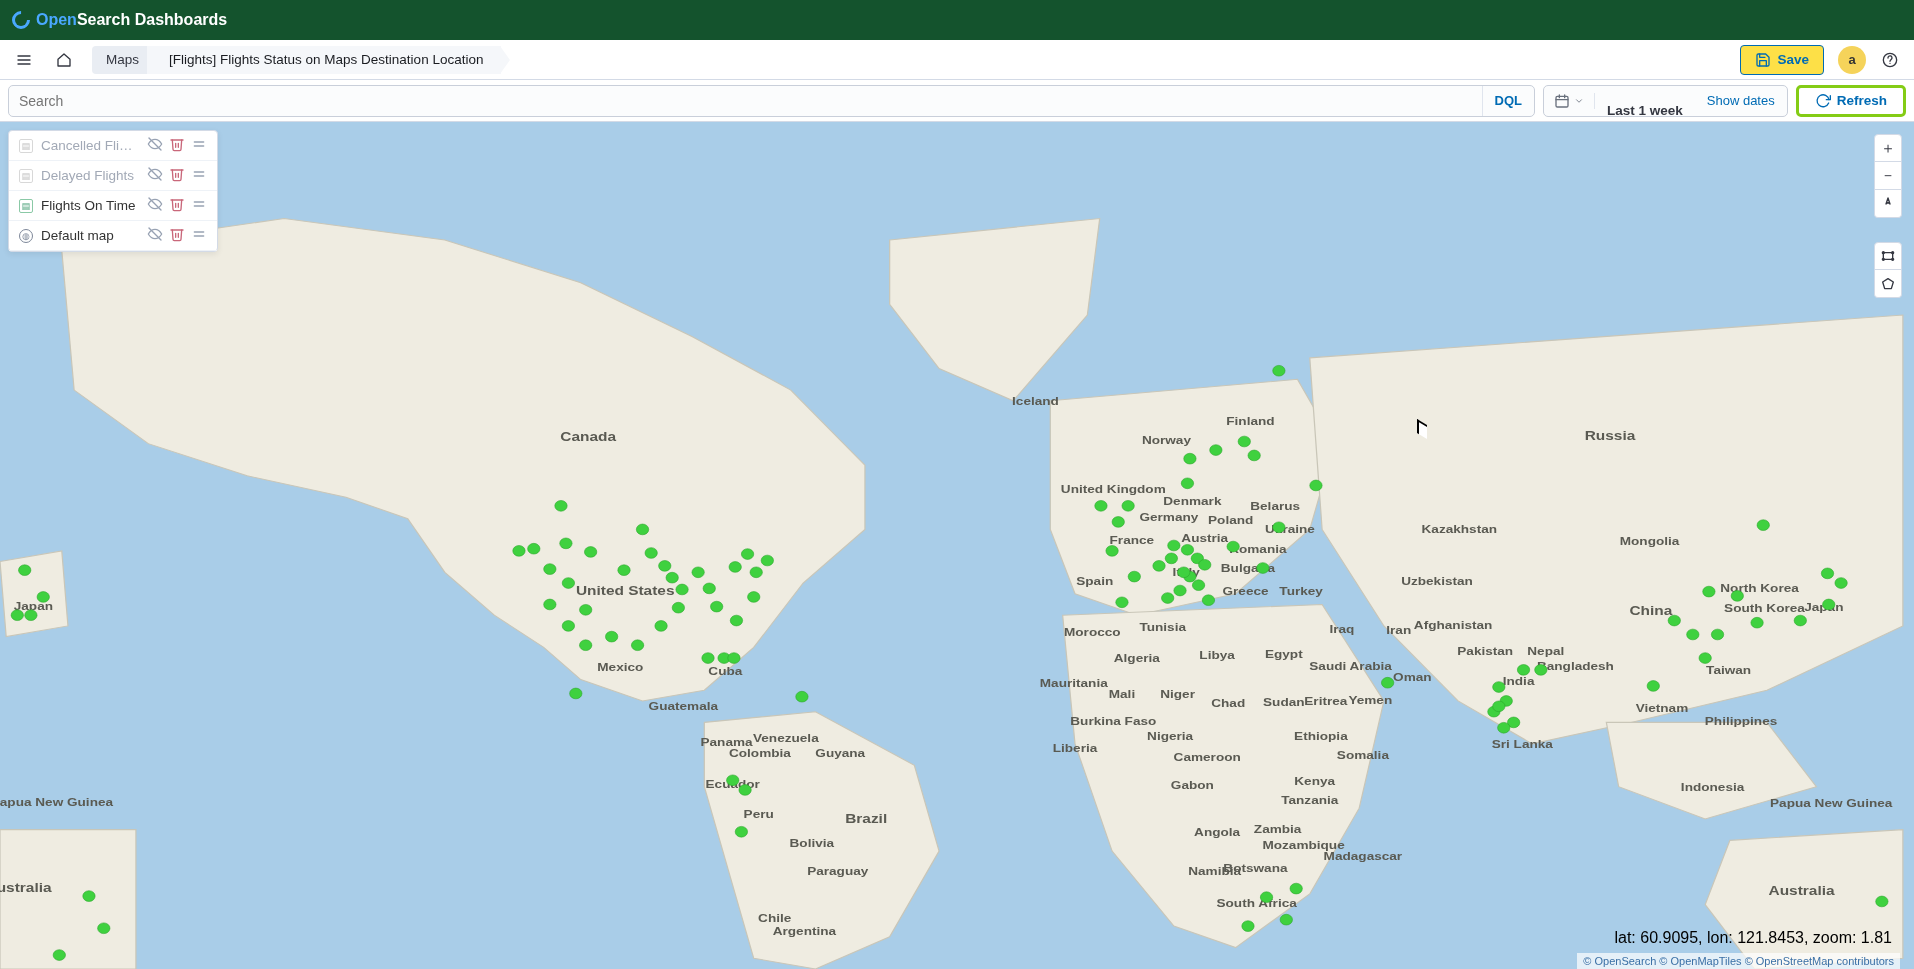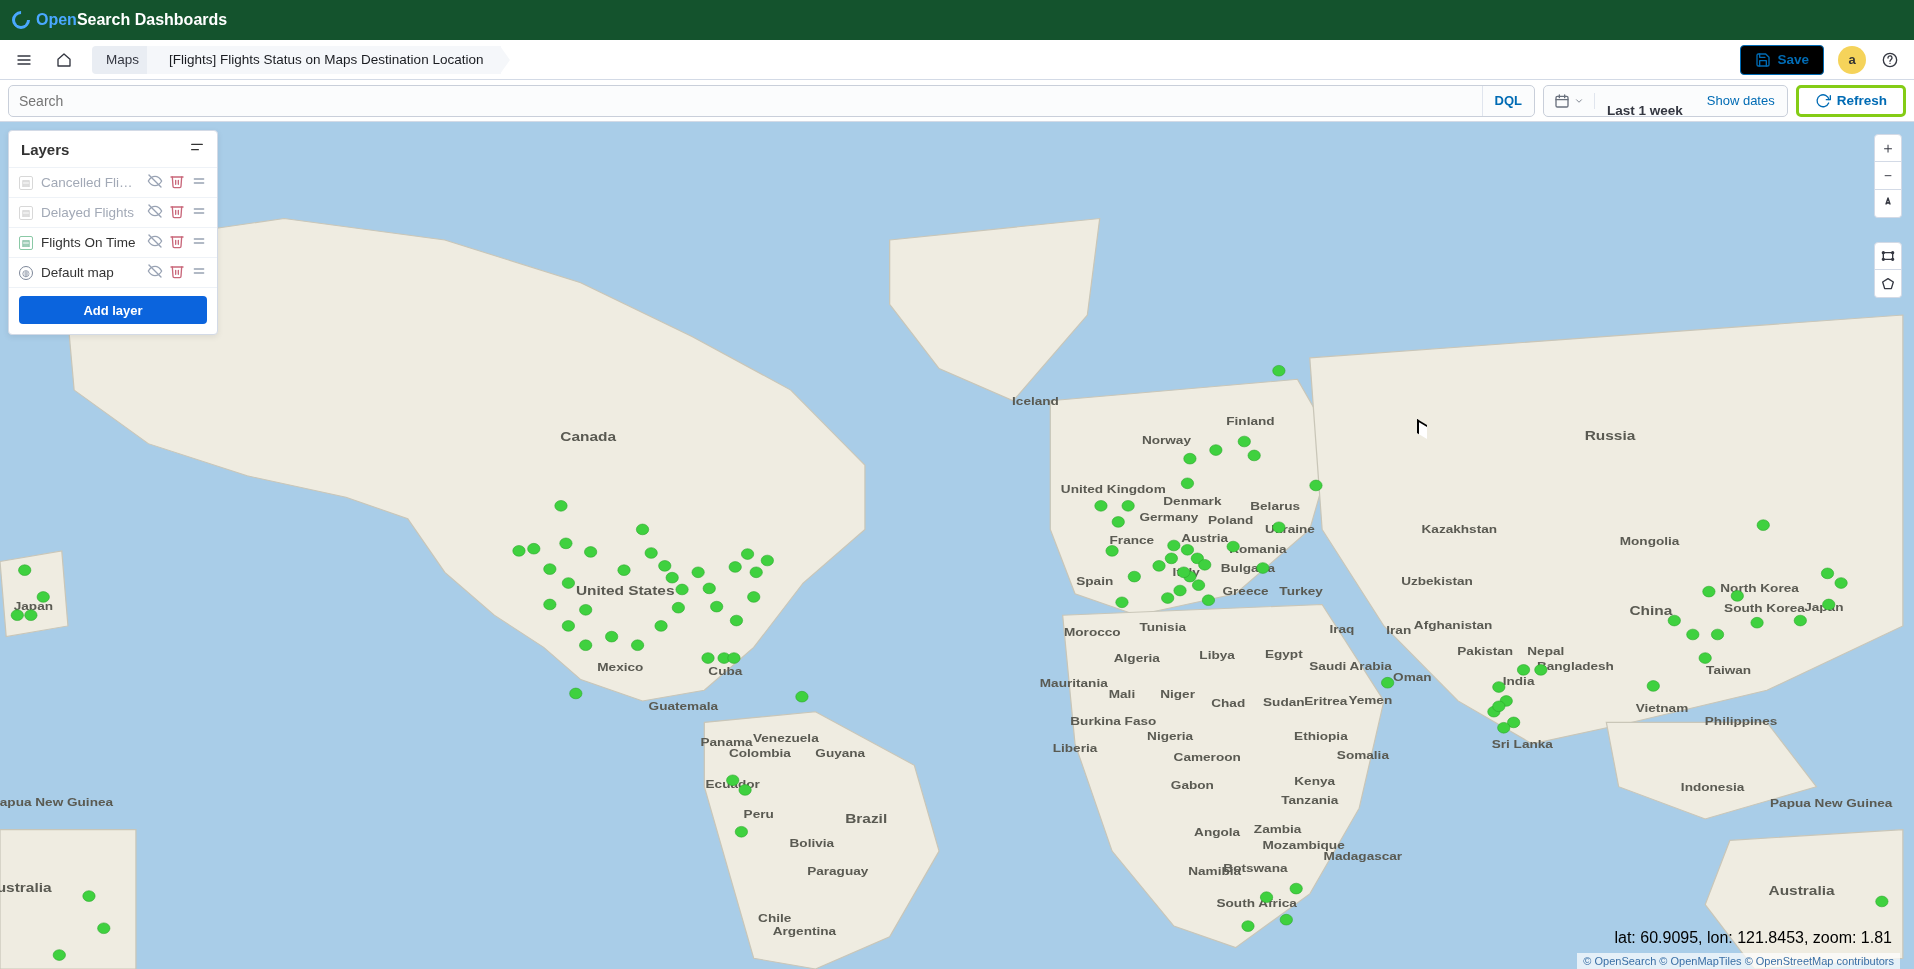--- a/index.html
+++ b/index.html
@@ -16,21 +16,21 @@
 
 .chrome{height:40px;border-bottom:1px solid #d3dae6;display:flex;align-items:center;padding:0 8px;gap:8px;flex:0 0 auto;}
 .icon-btn{width:32px;height:32px;display:flex;align-items:center;justify-content:center;border:none;background:transparent;border-radius:4px;cursor:pointer;color:#343741;}
 .breadcrumbs{display:flex;align-items:flex-end;margin-left:4px;}
 .crumb{position:relative;height:28px;display:flex;align-items:center;padding:0 18px 0 22px;font-size:13.5px;color:#343741;background:#e9edf3;margin-left:-10px;}
 .crumb:first-child{margin-left:0;border-radius:4px 0 0 4px;padding-left:14px;}
 .crumb::after{content:"";position:absolute;right:-9px;top:0;width:0;height:0;border-top:14px solid transparent;border-bottom:14px solid transparent;border-left:10px solid #e9edf3;}
 .crumb.current{background:#f5f7fa;color:#1a1c21;font-weight:500;}
 .crumb.current::after{border-left-color:#f5f7fa;}
 .chrome-spacer{flex:1;}
-.save-btn{height:30px;display:flex;align-items:center;gap:6px;border:1px solid #006bb4;color:#006bb4;background:#000000;border-radius:4px;padding:0 14px;font-size:13.5px;font-weight:600;cursor:pointer;}
+.save-btn{height:30px;display:flex;align-items:center;gap:6px;border:1px solid #006bb4;color:#006bb4;background:#fde047;border-radius:4px;padding:0 14px;font-size:13.5px;font-weight:600;cursor:pointer;}
 .avatar{width:28px;height:28px;border-radius:50%;background:#f5d35a;color:#333;display:flex;align-items:center;justify-content:center;font-size:13px;font-weight:600;margin-left:6px;}
 
 
 .queryrow{height:42px;border-bottom:1px solid #d3dae6;display:flex;align-items:center;padding:4px 8px;gap:8px;flex:0 0 auto;}
 .searchbox{flex:1;display:flex;align-items:center;border:1px solid #c9cfda;border-radius:5px;height:32px;background:#fbfcfd;overflow:hidden;}
 .searchbox input{flex:1;border:none;outline:none;background:transparent;padding:0 10px;font-size:14px;color:#343741;}
 .dql{padding:0 12px;height:100%;display:flex;align-items:center;border-left:1px solid #e0e5ee;color:#006bb4;font-size:13px;font-weight:600;}
 .datebox{display:flex;align-items:center;border:1px solid #c9cfda;border-radius:5px;height:32px;background:#fbfcfd;}
 .date-cal{padding:0 10px;display:flex;align-items:center;gap:4px;border-right:1px solid #e0e5ee;color:#69707d;}
 .date-text{padding:0 12px;font-size:13.5px;font-weight:600;color:#343741;margin-top:19px;}
@@ -368,29 +368,20 @@
         <circle cx="84" cy="752" r="5" class="point"></circle>
         <circle cx="48" cy="777" r="5" class="point"></circle>
         <circle cx="1025" cy="723" r="5" class="point"></circle>
         <circle cx="1041" cy="744" r="5" class="point"></circle>
         <circle cx="1049" cy="715" r="5" class="point"></circle>
         <circle cx="1010" cy="750" r="5" class="point"></circle>
       </g>
   </svg>
 
   <div class="layers-panel">
-    <div class="layers-hdr">
-      <h3>Layers</h3>
-      <span>
-        <svg class="ico" viewBox="0 0 24 24">
-            <line x1="4" y1="8" x2="20" y2="8"></line>
-            <line x1="4" y1="16" x2="14" y2="16"></line>
-          </svg>
-      </span>
-    </div>
     <div id="layer-list">
         <div class="layer-row muted">
           <span class="type-ic ">▤</span>
           <span class="layer-name">Cancelled Flights</span>
           <span class="layer-acts">
             <span title="visibility"><svg class="ico" viewBox="0 0 24 24">
                 <path d="M2 12s4-7 10-7 10 7 10 7-4 7-10 7S2 12 2 12z"></path>
                 <line x1="3" y1="3" x2="21" y2="21"></line>
               </svg></span>
             <span title="delete"><svg class="ico" viewBox="0 0 24 24" style="stroke:#c9677a">
@@ -455,23 +446,20 @@
                 <path d="M19 6l-1 14a2 2 0 0 1-2 2H8a2 2 0 0 1-2-2L5 6"></path>
                 <path d="M10 11v6M14 11v6"></path>
               </svg></span>
             <span title="drag"><svg class="ico" viewBox="0 0 24 24">
                 <line x1="5" y1="9" x2="19" y2="9"></line>
                 <line x1="5" y1="15" x2="19" y2="15"></line>
               </svg></span>
           </span>
         </div>
       </div>
-    <div class="add-layer-wrap">
-      <button class="add-layer-btn">Add layer</button>
-    </div>
   </div>
 
   <div class="map-ctrls">
     <div class="ctrl">＋</div>
     <div class="ctrl">－</div>
     <div class="ctrl">
       <svg class="ico" viewBox="0 0 24 24">
           <polygon points="12 3 15 12 12 10 9 12"></polygon>
         </svg>
     </div>

